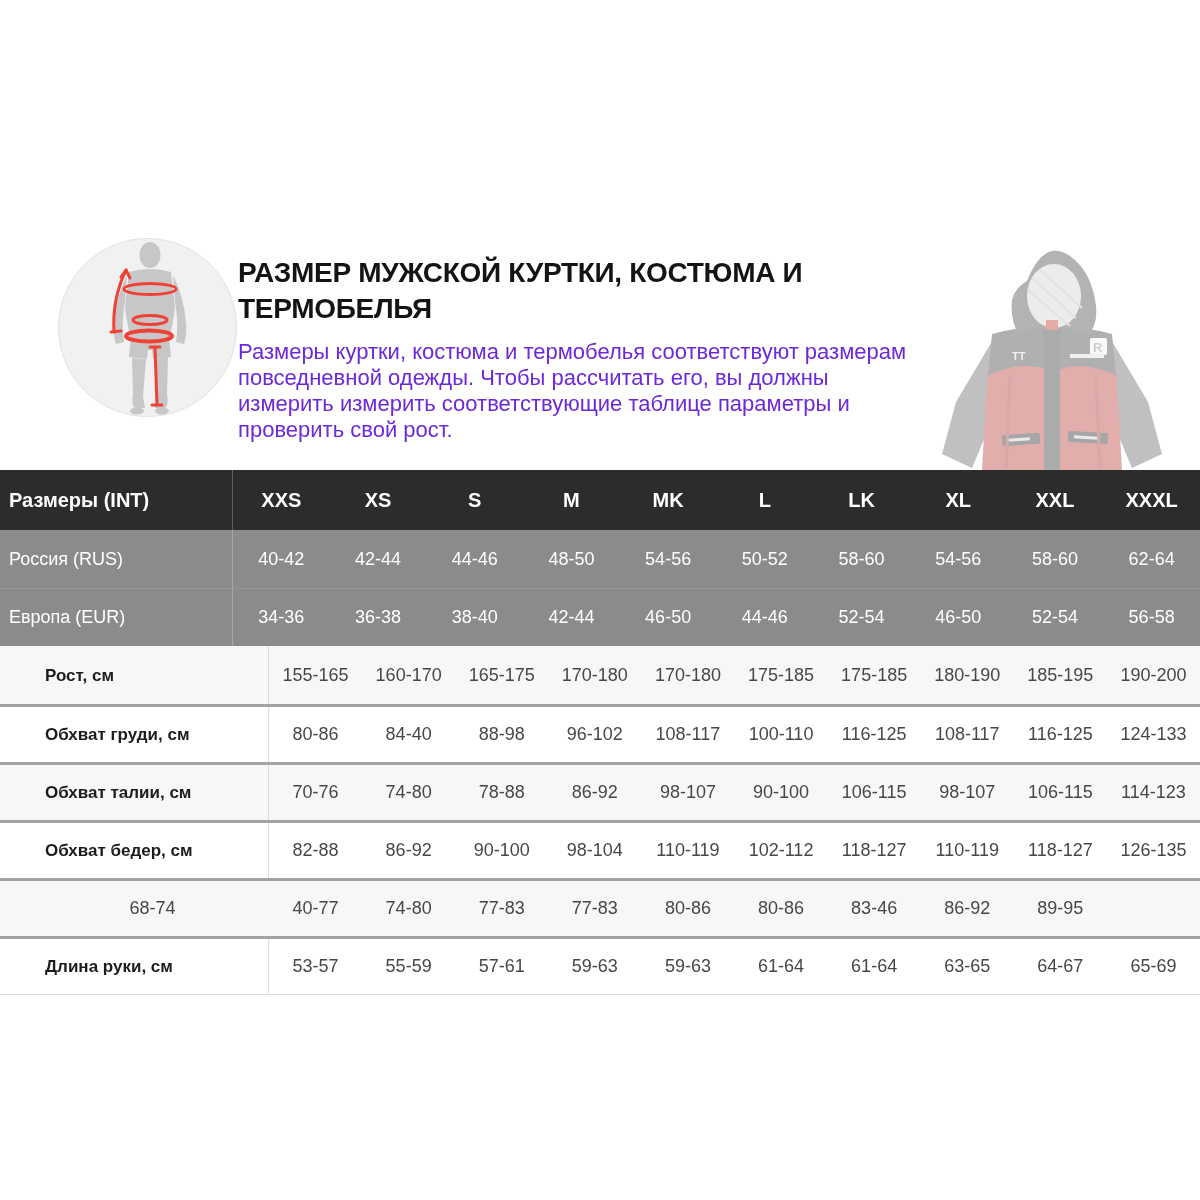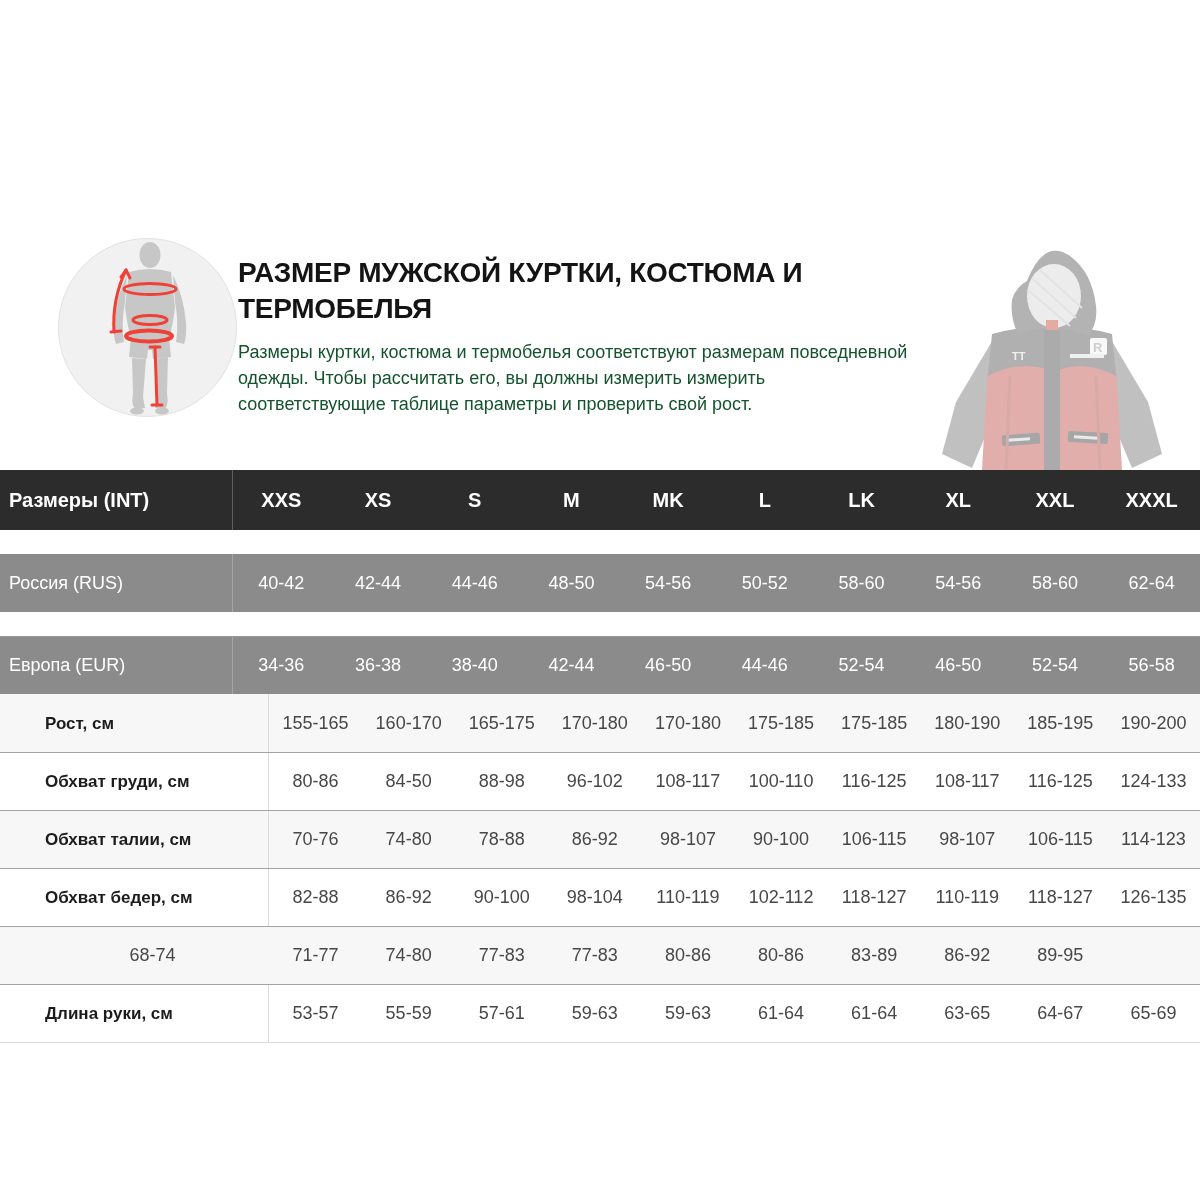--- a/index.html
+++ b/index.html
@@ -4,38 +4,38 @@
 <style>
   * { margin:0; padding:0; box-sizing:border-box; }
   html,body { background:#ffffff; }
   body { font-family:"Liberation Sans", sans-serif; }
   .page { position:relative; width:1200px; height:1200px; background:#fff; overflow:hidden; margin:0 auto; }
 
   
   .measure-circle { position:absolute; left:57px; top:237px; width:181px; height:181px; }
   .intro-text { position:absolute; left:238px; top:255px; width:700px; }
   .page-title { font-weight:bold; color:#141414; font-size:28px; line-height:36px; letter-spacing:-0.3px; }
-  .page-desc { margin-top:12px; width:676px; font-size:18px; line-height:26px; color:#14532d; }
+  .page-desc { margin-top:12px; width:676px; font-size:22px; line-height:26px; color:#6d28d9; }
   .jacket-wrap { position:absolute; left:932px; top:226px; width:240px; height:244px; overflow:hidden; }
 
   
   .size-table { position:absolute; left:0; top:470px; width:1200px; border-bottom:1px solid #dcdcdc; }
   .trow { display:grid; grid-template-columns:233px repeat(10,1fr); height:58px; align-items:stretch; }
   .thead { height:60px; background:#2c2c2c; color:#ffffff; }
   .cell { display:flex; align-items:center; padding:0 4px; }
   .cell.val { justify-content:center; text-align:center; font-size:18px; }
   .cell.label { padding-left:9px; border-right:1px solid #dcdcdc; font-weight:bold; }
   .thead .cell { font-size:20px; font-weight:bold; }
   .thead .cell.label { border-right-color:#5f5f5f; }
-  .gray { background:#8b8b8b; color:#ffffff;margin-top:24px; }
+  .gray { background:#8b8b8b; color:#ffffff; }
   .gray .cell.label { font-weight:normal; font-size:18px; border-right-color:#a6a6a6; }
   .gray + .gray { border-top:1px solid #979797; }
   .lite { background:#ffffff; color:#474747;padding-left:36px; }
   .lite.alt { background:#f7f7f7; }
-  .lite + .lite { border-top:1px solid #a3a3a3; }
+  .lite + .lite { border-top:3px solid #a3a3a3; }
   .lite .cell.label { color:#1c1c1c; font-size:17px; line-height:21px; }
 </style>
 </head>
 <body>
 
 <div class="page">
 
   <div class="measure-circle">
     <svg width="181" height="181" viewBox="0 0 181 181">
       <circle cx="90.5" cy="90.5" r="89" fill="#f1f1f1" stroke="#e2e2e2" stroke-width="1"></circle>
@@ -158,21 +158,21 @@
           <div class="cell val">170-180</div>
           <div class="cell val">175-185</div>
           <div class="cell val">175-185</div>
           <div class="cell val">180-190</div>
           <div class="cell val">185-195</div>
           <div class="cell val">190-200</div>
         </div>
         <div class="trow lite">
           <div class="cell label">Обхват груди, см</div>
           <div class="cell val">80-86</div>
-          <div class="cell val">84-50</div>
+          <div class="cell val">84-40</div>
           <div class="cell val">88-98</div>
           <div class="cell val">96-102</div>
           <div class="cell val">108-117</div>
           <div class="cell val">100-110</div>
           <div class="cell val">116-125</div>
           <div class="cell val">108-117</div>
           <div class="cell val">116-125</div>
           <div class="cell val">124-133</div>
         </div>
         <div class="trow lite alt">
@@ -196,27 +196,27 @@
           <div class="cell val">98-104</div>
           <div class="cell val">110-119</div>
           <div class="cell val">102-112</div>
           <div class="cell val">118-127</div>
           <div class="cell val">110-119</div>
           <div class="cell val">118-127</div>
           <div class="cell val">126-135</div>
         </div>
         <div class="trow lite alt">
           <div class="cell val">68-74</div>
-          <div class="cell val">71-77</div>
+          <div class="cell val">40-77</div>
           <div class="cell val">74-80</div>
           <div class="cell val">77-83</div>
           <div class="cell val">77-83</div>
           <div class="cell val">80-86</div>
           <div class="cell val">80-86</div>
-          <div class="cell val">83-89</div>
+          <div class="cell val">83-46</div>
           <div class="cell val">86-92</div>
           <div class="cell val">89-95</div>
         </div>
         <div class="trow lite">
           <div class="cell label">Длина руки, см</div>
           <div class="cell val">53-57</div>
           <div class="cell val">55-59</div>
           <div class="cell val">57-61</div>
           <div class="cell val">59-63</div>
           <div class="cell val">59-63</div>

